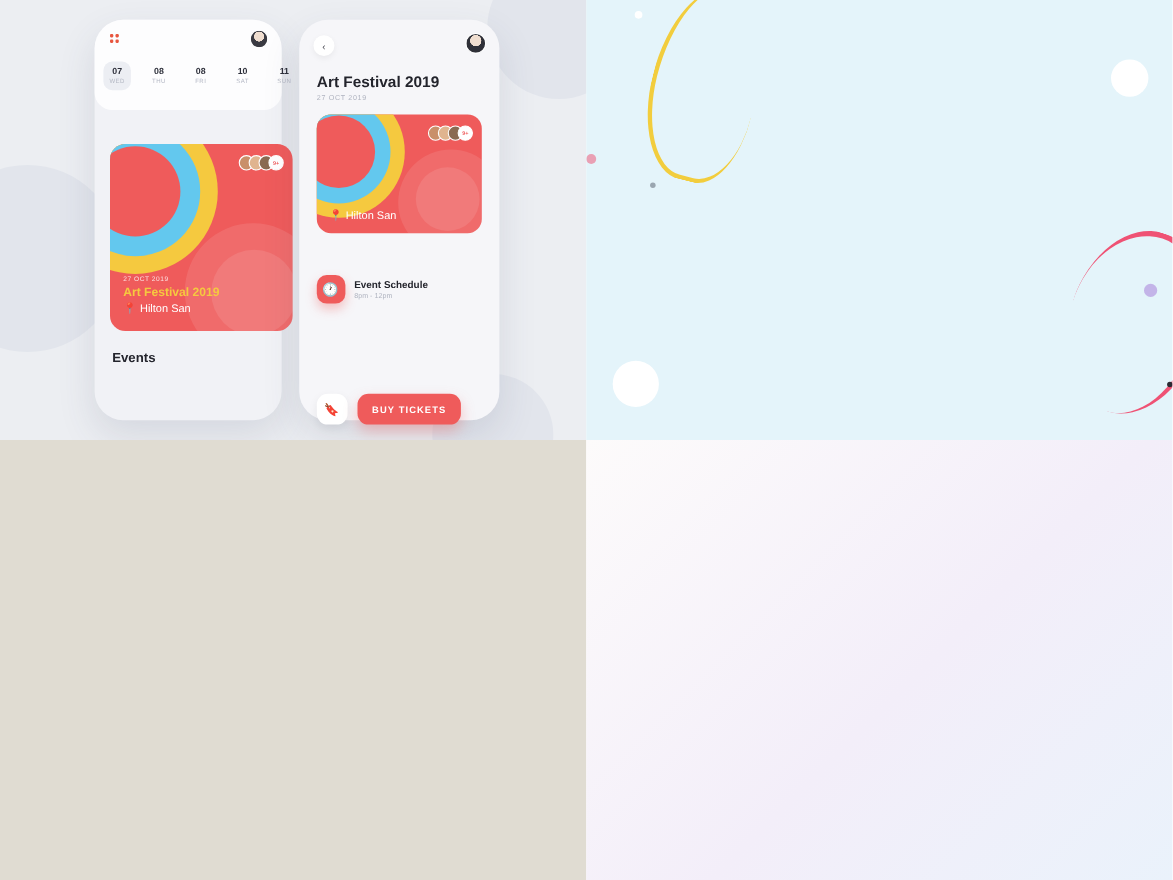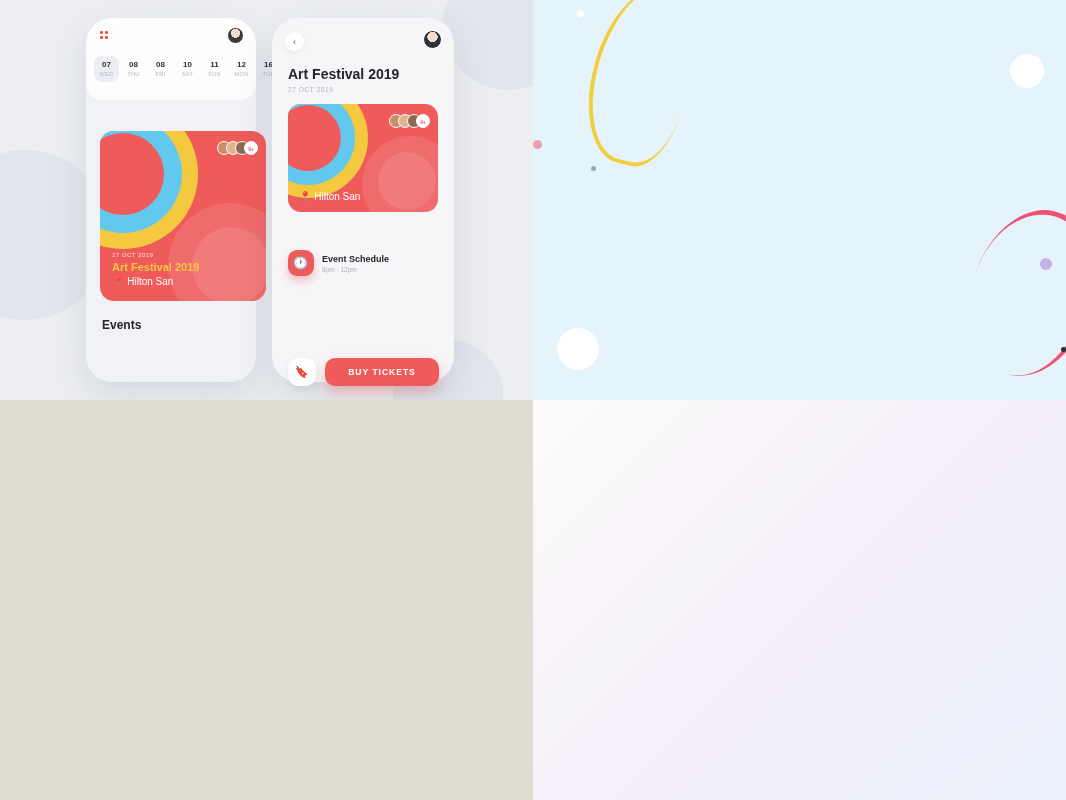--- a/index.html
+++ b/index.html
@@ -22,21 +22,21 @@
   
   .p1 { left: 86px; top: 18px; width: 170px; height: 364px; background:#f1f2f6; }
   .p1-head { position:absolute; left:0; top:0; width:100%; height:82px; background:#fdfdfe;
              border-radius: 26px 26px 16px 16px; }
   .p1-dots { position:absolute; left:14px; top:13px; width:10px; height:10px; }
   .p1-dots i { position:absolute; width:3px; height:3px; background:#e8563f; border-radius:1px; }
   .p1-dots i:nth-child(1){left:0;top:0}.p1-dots i:nth-child(2){left:5px;top:0}
   .p1-dots i:nth-child(3){left:0;top:5px}.p1-dots i:nth-child(4){left:5px;top:5px}
   .p1-ava { position:absolute; right:12px; top:9px; width:17px; height:17px; border-radius:50%;
             background: radial-gradient(circle at 50% 35%, #f0ded0 0 36%, #3a3a42 38% 100%); border:1.5px solid #fff;}
-  .cal { position:absolute; left:8px; top:38px; right:4px; display:flex; gap:2px; }
+  .cal { position:absolute; left:8px; top:38px; right:4px; display:flex; gap:13px; }
   .cal .d { flex:0 0 auto; width:25px; text-align:center; padding:4px 0 5px; border-radius:8px; }
   .cal .d.on { background:#eceef3; }
   .cal .n { font-size:8px; font-weight:700; color:#2d2f3a; }
   .cal .w { font-size:5.5px; color:#b4b8c4; letter-spacing:.4px; margin-top:2px; }
 
   .ecard { position:absolute; border-radius:14px; overflow:hidden; }
   .ec-red { left:14px; top:113px; width:166px; height:170px; background:#ef5b5b; }
   .ec-pur { left:190px; top:113px; width:166px; height:170px; background:#7b3fd4; }
   .rings { position:absolute; left:-52px; top:-32px; width:150px; height:150px; }
   .rings s { position:absolute; border-radius:50%; display:block; }
@@ -75,21 +75,21 @@
   .sch-t { font-size:9px; font-weight:700; color:#24252d; }
   .sch-s { font-size:6.5px; color:#b0b4c0; margin-top:2px; }
   .slots { position:absolute; left:16px; top:276px; display:flex; gap:8px; }
   .slot { width:48px; height:50px; border-radius:11px; padding:0 0 8px 8px; display:flex;
           flex-direction:column; justify-content:flex-end; }
   .slot .st { font-size:9px; font-weight:700; color:#fff; }
   .slot .ss { font-size:6px; color:rgba(255,255,255,.9); margin-top:2px; }
   .p2-foot { position:absolute; left:16px; top:340px; display:flex; gap:9px; align-items:center; }
   .bm { width:28px; height:28px; border-radius:10px; background:#fff; display:flex; align-items:center;
         justify-content:center; font-size:11px; color:#23242c; box-shadow:0 3px 9px rgba(0,0,0,.07); }
-  .buy { width:114px; height:28px; border-radius:10px; background:#ef5b5b; color:#fff; font-size:8.5px;
+  .buy { width:94px; height:28px; border-radius:10px; background:#ef5b5b; color:#fff; font-size:8.5px;
          font-weight:700; letter-spacing:1px; display:flex; align-items:center; justify-content:center;
          box-shadow:0 6px 13px rgba(239,91,91,.35); }
 
   
   #q2 { background:#e4f4fa; }
   #q2 .circ { position:absolute; border-radius:50%; }
   .ywave { position:absolute; left:60px; top:-14px; width:96px; height:180px;
            border:4px solid #f2cd3d; border-radius:60% 40% 45% 55%; border-top:none; border-right:none;
            transform: rotate(14deg); }
   .pwave { position:absolute; right:-26px; bottom:22px; width:120px; height:170px;

